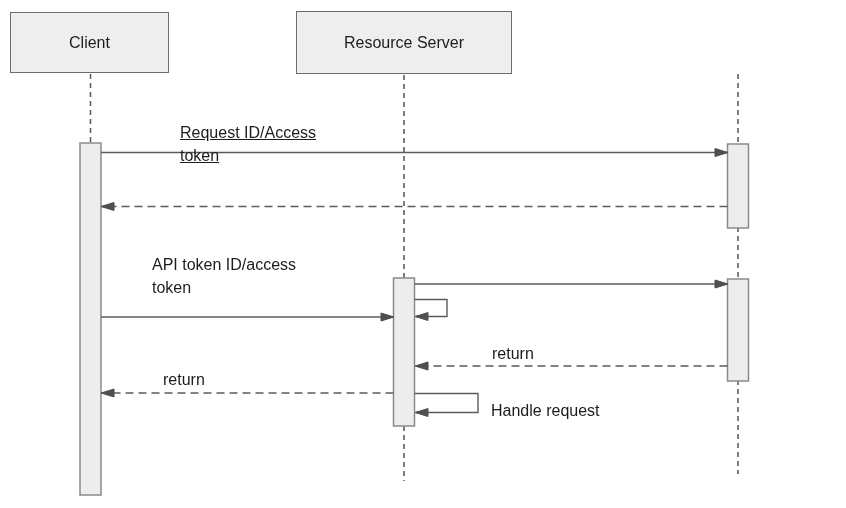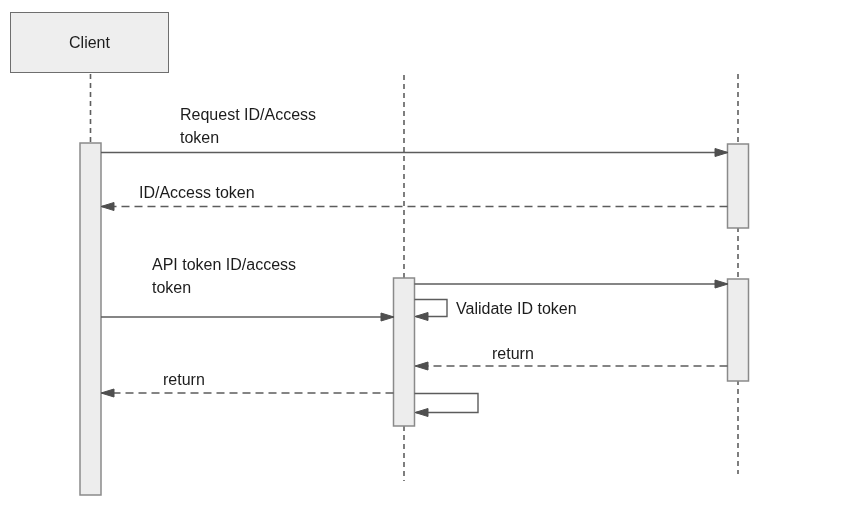--- a/index.html
+++ b/index.html
@@ -29,21 +29,21 @@
   .actor-client   { left: 10px;  top: 12px; width: 159px; height: 61px; }
   .actor-resource { left: 296px; top: 11px; width: 216px; height: 63px; }
   .actor-auth     { left: 641px; top: 10px; width: 193px; height: 63px; }
   .msg-label {
     position: absolute;
     color: #1c1c1c;
     font-size: 16px;
     line-height: 23px;
     white-space: pre-line;
   }
-  .lbl-1 { left: 180px; top: 103px; }
+  .lbl-1 { left: 180px; top: 121px; text-decoration: underline; }
   .lbl-2 { left: 139px; top: 181px; }
   .lbl-3 { left: 152px; top: 253px; }
   .lbl-4 { left: 456px; top: 252px; }
   .lbl-5 { left: 456px; top: 297px; }
   .lbl-6 { left: 492px; top: 342px; }
   .lbl-7 { left: 163px; top: 368px; }
   .lbl-8 { left: 491px; top: 399px; }
 </style>
 </head>
 <body>
@@ -77,23 +77,23 @@
     <polyline points="414.5,299.5 447,299.5 447,316.5 416,316.5" fill="none" stroke="#5c5c5c" stroke-width="1.4" marker-end="url(#arr)"></polyline>
 
     <line x1="727.5" y1="366" x2="416" y2="366" stroke="#5c5c5c" stroke-width="1.5" stroke-dasharray="8,5" marker-end="url(#arr)"></line>
 
     <line x1="393.5" y1="393" x2="102" y2="393" stroke="#5c5c5c" stroke-width="1.5" stroke-dasharray="8,5" marker-end="url(#arr)"></line>
 
     <polyline points="414.5,393.5 478,393.5 478,412.5 416,412.5" fill="none" stroke="#5c5c5c" stroke-width="1.4" marker-end="url(#arr)"></polyline>
   </svg>
 
   <div class="actor actor-client">Client</div>
+  <div class="actor actor-resource">Resource Server</div>
 
   <div class="msg-label lbl-1">Request ID/Access
 token</div>
-  <div class="msg-label lbl-2">ID/Access token</div>
   <div class="msg-label lbl-3">API token ID/access
 token</div>
-  <div class="msg-label lbl-5">Validate ID token</div>
   <div class="msg-label lbl-6">return</div>
   <div class="msg-label lbl-7">return</div>
+  <div class="msg-label lbl-8">Handle request</div>
 
 </div>
 
 </body></html>

